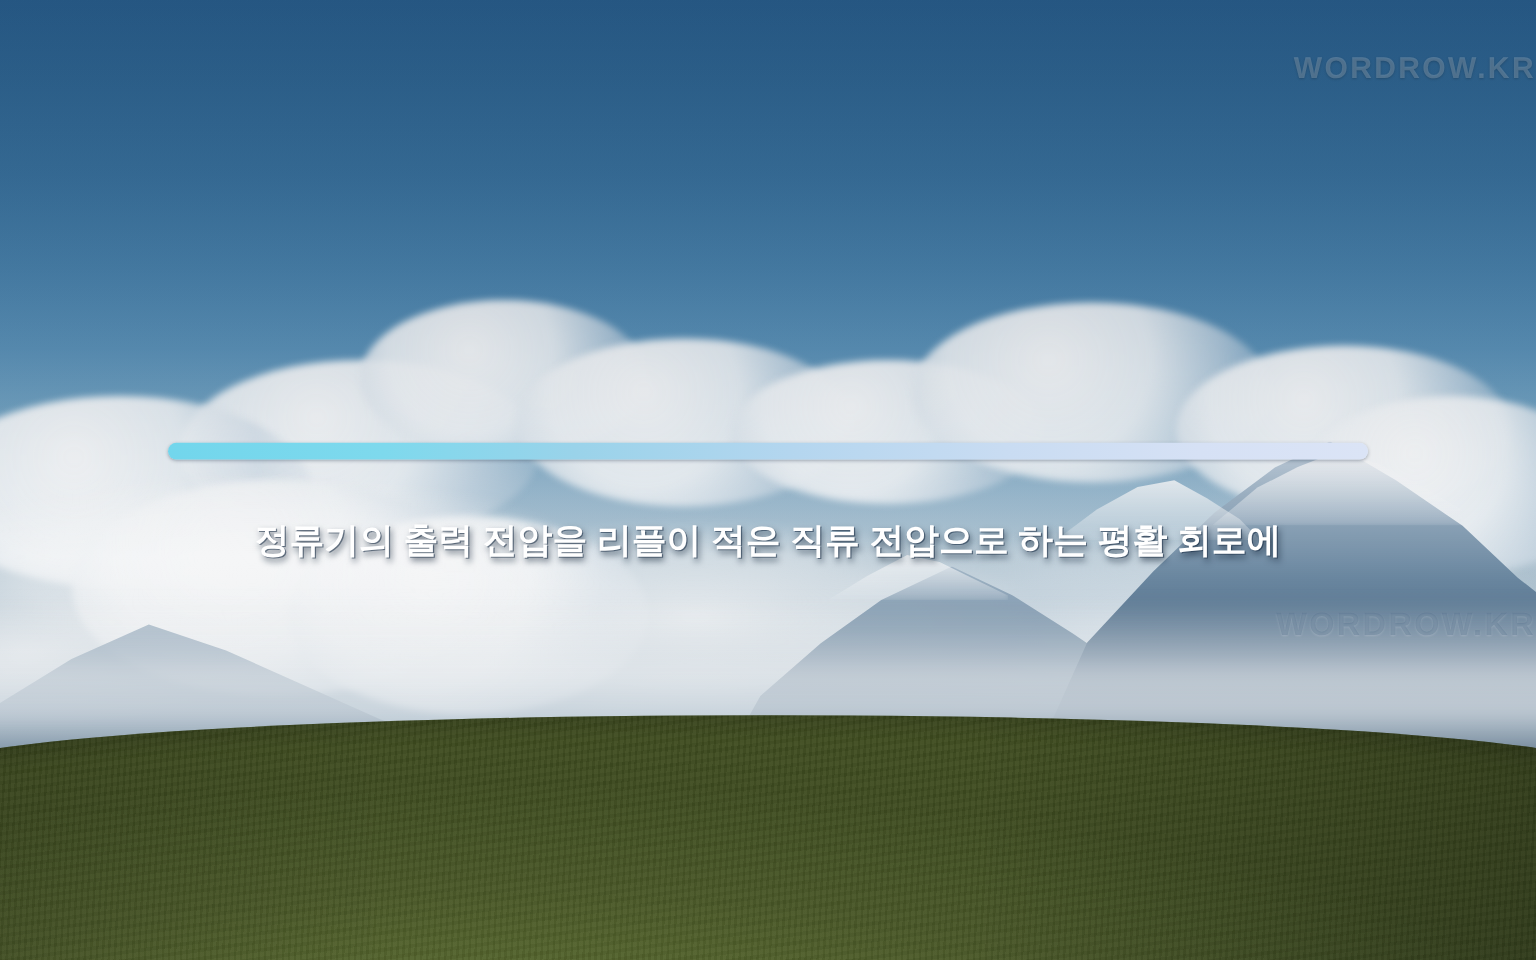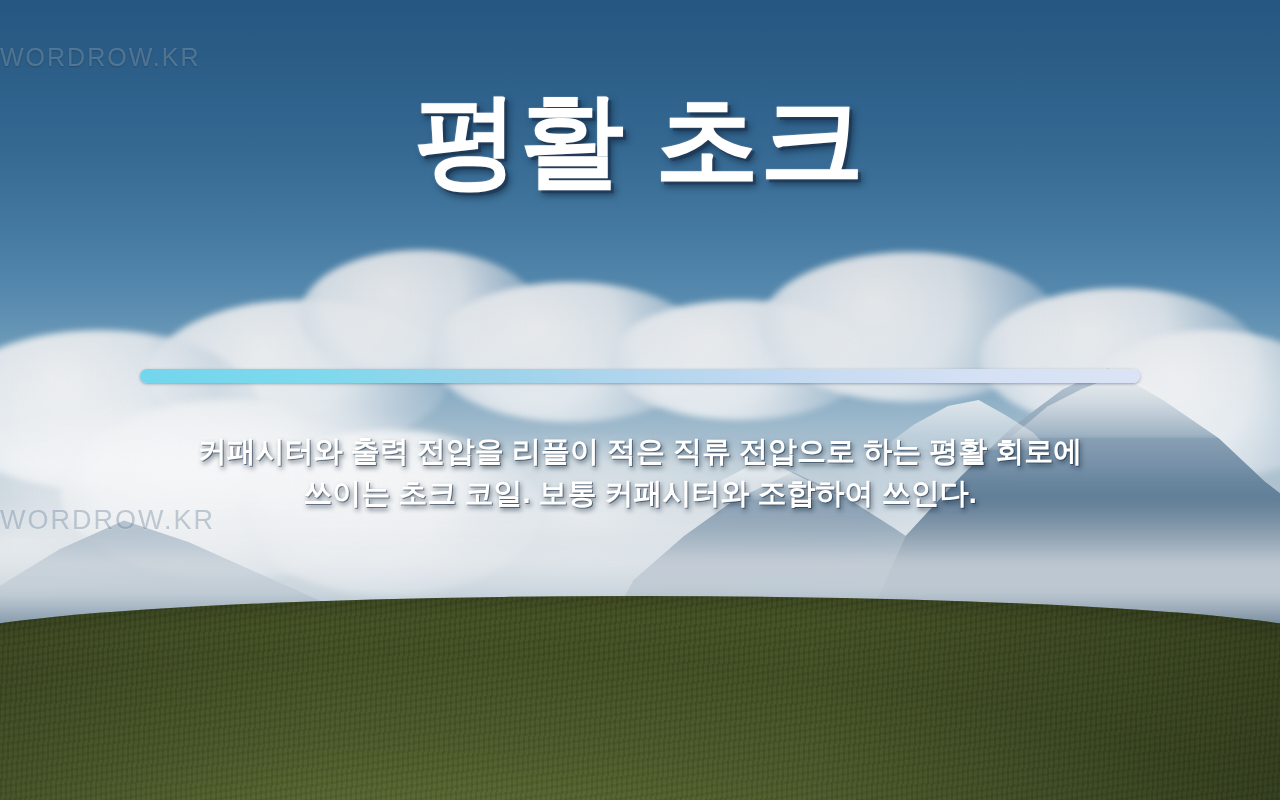--- a/index.html
+++ b/index.html
@@ -126,22 +126,22 @@
   
   .scrim {
     position: absolute; inset: 0;
     background: linear-gradient(180deg, rgba(10,30,55,.26) 0%, rgba(10,30,55,.10) 38%, rgba(10,30,55,.04) 58%, rgba(10,25,45,.12) 100%);
   }
 
   
   .watermark {
     position: absolute;
     left: 0; width: 1280px;
-    text-align: left;
-    font-weight: 400;
+    text-align: right;
+    font-weight: 700;
     letter-spacing: 2px;
     user-select: none;
     white-space: nowrap;
   }
   .watermark-top {
     top: 43px;
     font-size: 25px;
     color: rgba(255,255,255,.20);
     text-shadow: 0 1px 2px rgba(0,0,0,.18);
   }
@@ -264,24 +264,22 @@
 
     <div class="scrim"></div>
   </div>
 
   <div class="watermark watermark-top">WORDROW.KR</div>
 
   <div class="watermark watermark-mid">WORDROW.KR</div>
 
   <div class="content">
 
-    <h1 class="title">평활 초크</h1>
 
 
     <div class="divider"></div>
 
     <p class="description">
-      <span class="line">커패시터와 출력 전압을 리플이 적은 직류 전압으로 하는 평활 회로에</span>
-      <span class="line">쓰이는 초크 코일. 보통 커패시터와 조합하여 쓰인다.</span>
+      <span class="line">정류기의 출력 전압을 리플이 적은 직류 전압으로 하는 평활 회로에</span>
     </p>
 
   </div>
 </div>
 
 </body></html>

